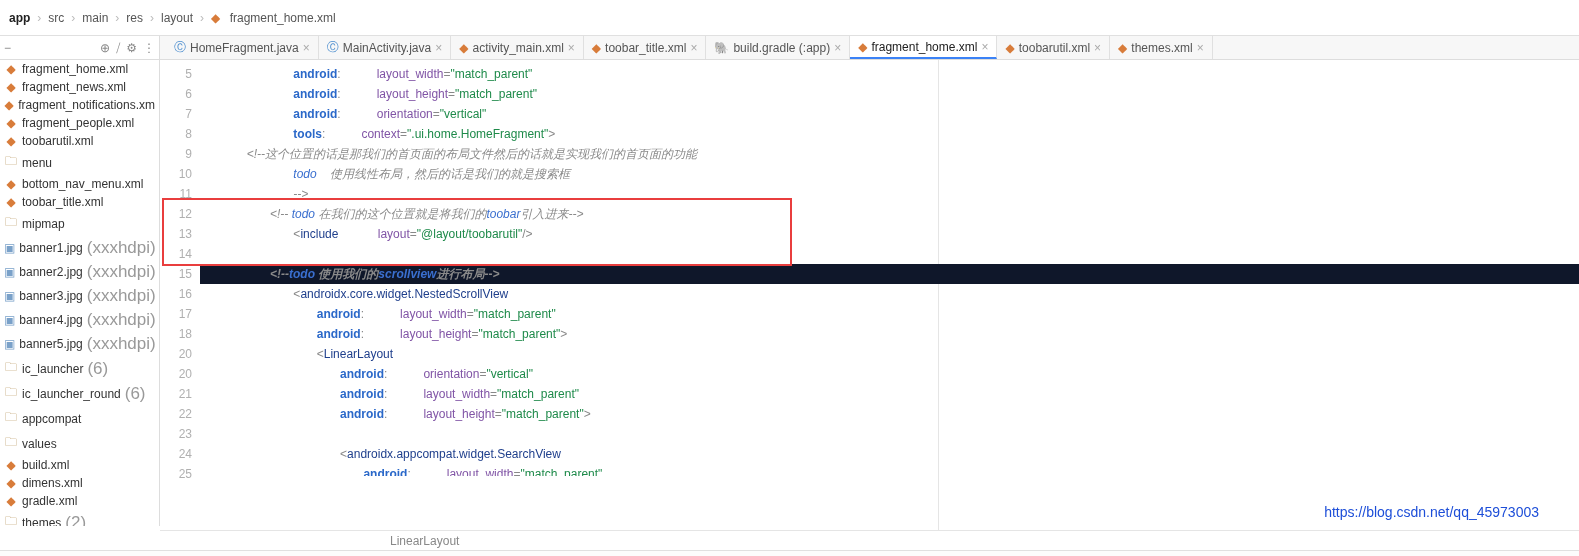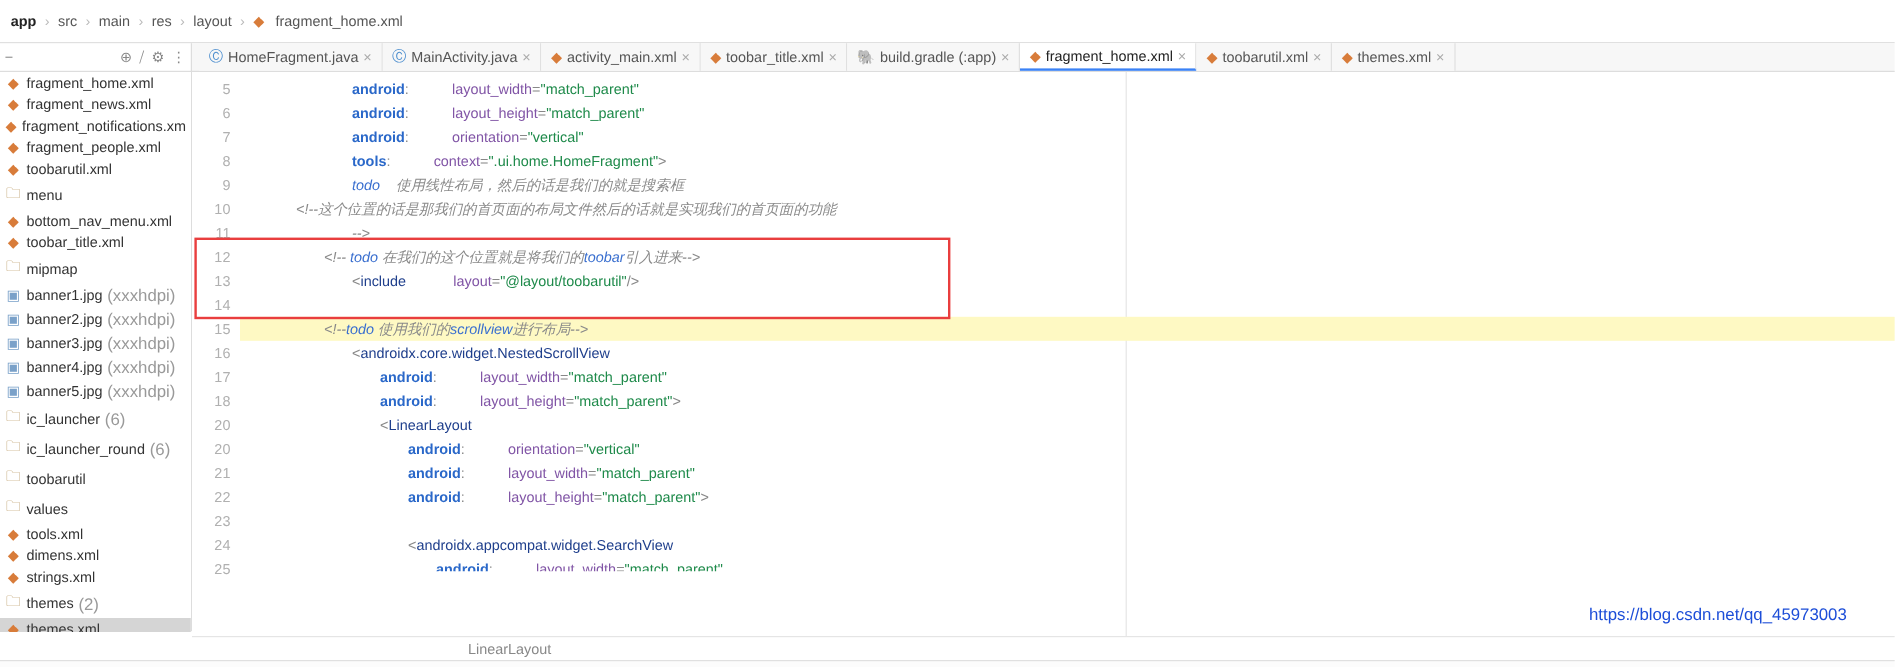--- a/index.html
+++ b/index.html
@@ -12,37 +12,37 @@
 
 .main-row { display: flex; height: 490px; }
 
 .sidebar-head { width: 160px; height: 24px; border-right: 1px solid #ddd; border-bottom: 1px solid #ddd; display:flex; align-items:center; justify-content:space-between; padding:0 4px; }
 .sidebar-head .left-icons, .sidebar-head .right-icons { display:flex; gap:6px; align-items:center; color:#888; }
 
 .sidebar { width: 160px; height: 466px; overflow-y: auto; border-right: 1px solid #ddd; background:#fff;}
 .tree-item { display: flex; align-items: center; gap: 4px; padding: 2px 4px; white-space: nowrap; cursor: pointer; }
 .tree-item.sel { background: #d5d5d5; }
 .tree-item .ficon { width: 14px; text-align: center; }
-.tree-item .muted { color: #999; font-size: 14px; }
+.tree-item .muted { color: #999; font-size: 17px; }
 .folder-ic { color: #b08b4f; }
 .xml-ic { color: #d87c3a; }
 .img-ic { color: #7aa1c9; }
 
 .editor-wrap { flex: 1; display: flex; flex-direction: column; }
 .tabs { height: 24px; display: flex; align-items: stretch; border-bottom: 1px solid #ddd; background:#f7f7f7; padding-left:6px; }
 .tab { display: flex; align-items: center; gap: 4px; padding: 0 8px; border-right: 1px solid #e0e0e0; font-size: 12px; color:#555; cursor:pointer; background:#f7f7f7;}
 .tab.active { background: #fff; border-bottom: 2px solid #3b82f6; color:#222; }
 .tab .close { color:#aaa; font-size:12px; }
 
 .code-area { flex: 1; display: flex; position: relative; font-family: Consolas,"Courier New",monospace; font-size: 13px; background:#fff;}
 .gutter { width: 40px; text-align: right; color: #b0b0b0; padding: 4px 8px 4px 0; user-select: none; background:#fff; }
 .gutter .ln { height: 20px; line-height: 20px; }
 .code { flex: 1; padding: 4px 0; position:relative; }
 .code .line { height: 20px; line-height: 20px; white-space: pre; }
-.hl-row { background: #fef9c3; }
+.hl-row { background: #0f172a; font-weight: bold; }
 .right-split { position:absolute; top:0; right:640px; width:1px; height:100%; background:#e5e5e5;}
 .redbox { position:absolute; border:2px solid #e93e3e; pointer-events:none; }
 
 .c-comment { color:#8a8a8a; font-style: italic; }
 .c-todo { color:#3a6fcf; font-style: italic;}
 .c-ns { color:#2a68c9;font-weight:bold; }
 .c-attr { color:#8155a6;margin-left:36px; }
 .c-punc { color:#888; }
 .c-str { color:#1e8a4a; }
 .c-tag { color:#1f3f8c;margin-top:12px; }
@@ -209,37 +209,37 @@
         <span>ic_launcher</span> 
         <span class="muted">(6)</span>
       </div>
       <div class="tree-item">
         <span class="ficon folder-ic">🗀</span>
         <span>ic_launcher_round</span> 
         <span class="muted">(6)</span>
       </div>
       <div class="tree-item">
         <span class="ficon folder-ic">🗀</span>
-        <span>toobarutil</span>
+        <span>appcompat</span>
       </div>
       <div class="tree-item">
         <span class="ficon folder-ic">🗀</span>
         <span>values</span>
       </div>
       <div class="tree-item">
         <span class="ficon xml-ic">◆</span>
-        <span>tools.xml</span>
+        <span>build.xml</span>
       </div>
       <div class="tree-item">
         <span class="ficon xml-ic">◆</span>
         <span>dimens.xml</span>
       </div>
       <div class="tree-item">
         <span class="ficon xml-ic">◆</span>
-        <span>strings.xml</span>
+        <span>gradle.xml</span>
       </div>
       <div class="tree-item">
         <span class="ficon folder-ic">🗀</span>
         <span>themes</span> 
         <span class="muted">(2)</span>
       </div>
       <div class="tree-item sel">
         <span class="ficon xml-ic">◆</span>
         <span>themes.xml</span>
       </div>
@@ -270,22 +270,22 @@
           <div class="ln">23</div>
           <div class="ln">24</div>
           <div class="ln" style="height: 12px;">25</div>
         </div>
       <div class="code" id="code">
         <div class="redbox" id="redbox" style="left: -38px; top: 138px; width: 630px; height: 68px;"></div>
       <div class="line">                            <span class="c-ns">android</span><span class="c-punc">:</span><span class="c-attr">layout_width</span><span class="c-punc">=</span><span class="c-str">"match_parent"</span></div>
           <div class="line">                            <span class="c-ns">android</span><span class="c-punc">:</span><span class="c-attr">layout_height</span><span class="c-punc">=</span><span class="c-str">"match_parent"</span></div>
           <div class="line">                            <span class="c-ns">android</span><span class="c-punc">:</span><span class="c-attr">orientation</span><span class="c-punc">=</span><span class="c-str">"vertical"</span></div>
           <div class="line">                            <span class="c-ns">tools</span><span class="c-punc">:</span><span class="c-attr">context</span><span class="c-punc">=</span><span class="c-str">".ui.home.HomeFragment"</span><span class="c-punc">&gt;</span></div>
+          <div class="line">              <span class="c-comment">&lt;!--这个位置的话是那我们的首页面的布局文件然后的话就是实现我们的首页面的功能</span></div>
           <div class="line">                            <span class="c-todo">todo</span><span class="c-comment">    使用线性布局，然后的话是我们的就是搜索框</span></div>
-          <div class="line">              <span class="c-comment">&lt;!--这个位置的话是那我们的首页面的布局文件然后的话就是实现我们的首页面的功能</span></div>
           <div class="line">                            <span class="c-comment">--&gt;</span></div>
           <div class="line">                     <span class="c-comment">&lt;!-- </span><span class="c-todo">todo</span><span class="c-comment"> 在我们的这个位置就是将我们的</span><span class="c-todo">toobar</span><span class="c-comment">引入进来--&gt;</span></div>
           <div class="line">                            <span class="c-punc">&lt;</span><span class="c-tag">include</span><span class=""> </span><span class="c-attr">layout</span><span class="c-punc">=</span><span class="c-str">"@layout/toobarutil"</span><span class="c-punc">/&gt;</span></div>
           <div class="line"></div>
           <div class="line hl-row">                     <span class="c-comment">&lt;!--</span><span class="c-todo">todo</span><span class="c-comment"> 使用我们的</span><span class="c-todo">scrollview</span><span class="c-comment">进行布局--&gt;</span></div>
           <div class="line">                            <span class="c-punc">&lt;</span><span class="c-tag">androidx.core.widget.NestedScrollView</span></div>
           <div class="line">                                   <span class="c-ns">android</span><span class="c-punc">:</span><span class="c-attr">layout_width</span><span class="c-punc">=</span><span class="c-str">"match_parent"</span></div>
           <div class="line">                                   <span class="c-ns">android</span><span class="c-punc">:</span><span class="c-attr">layout_height</span><span class="c-punc">=</span><span class="c-str">"match_parent"</span><span class="c-punc">&gt;</span></div>
           <div class="line">                                   <span class="c-punc">&lt;</span><span class="c-tag">LinearLayout</span></div>
           <div class="line">                                          <span class="c-ns">android</span><span class="c-punc">:</span><span class="c-attr">orientation</span><span class="c-punc">=</span><span class="c-str">"vertical"</span></div>

